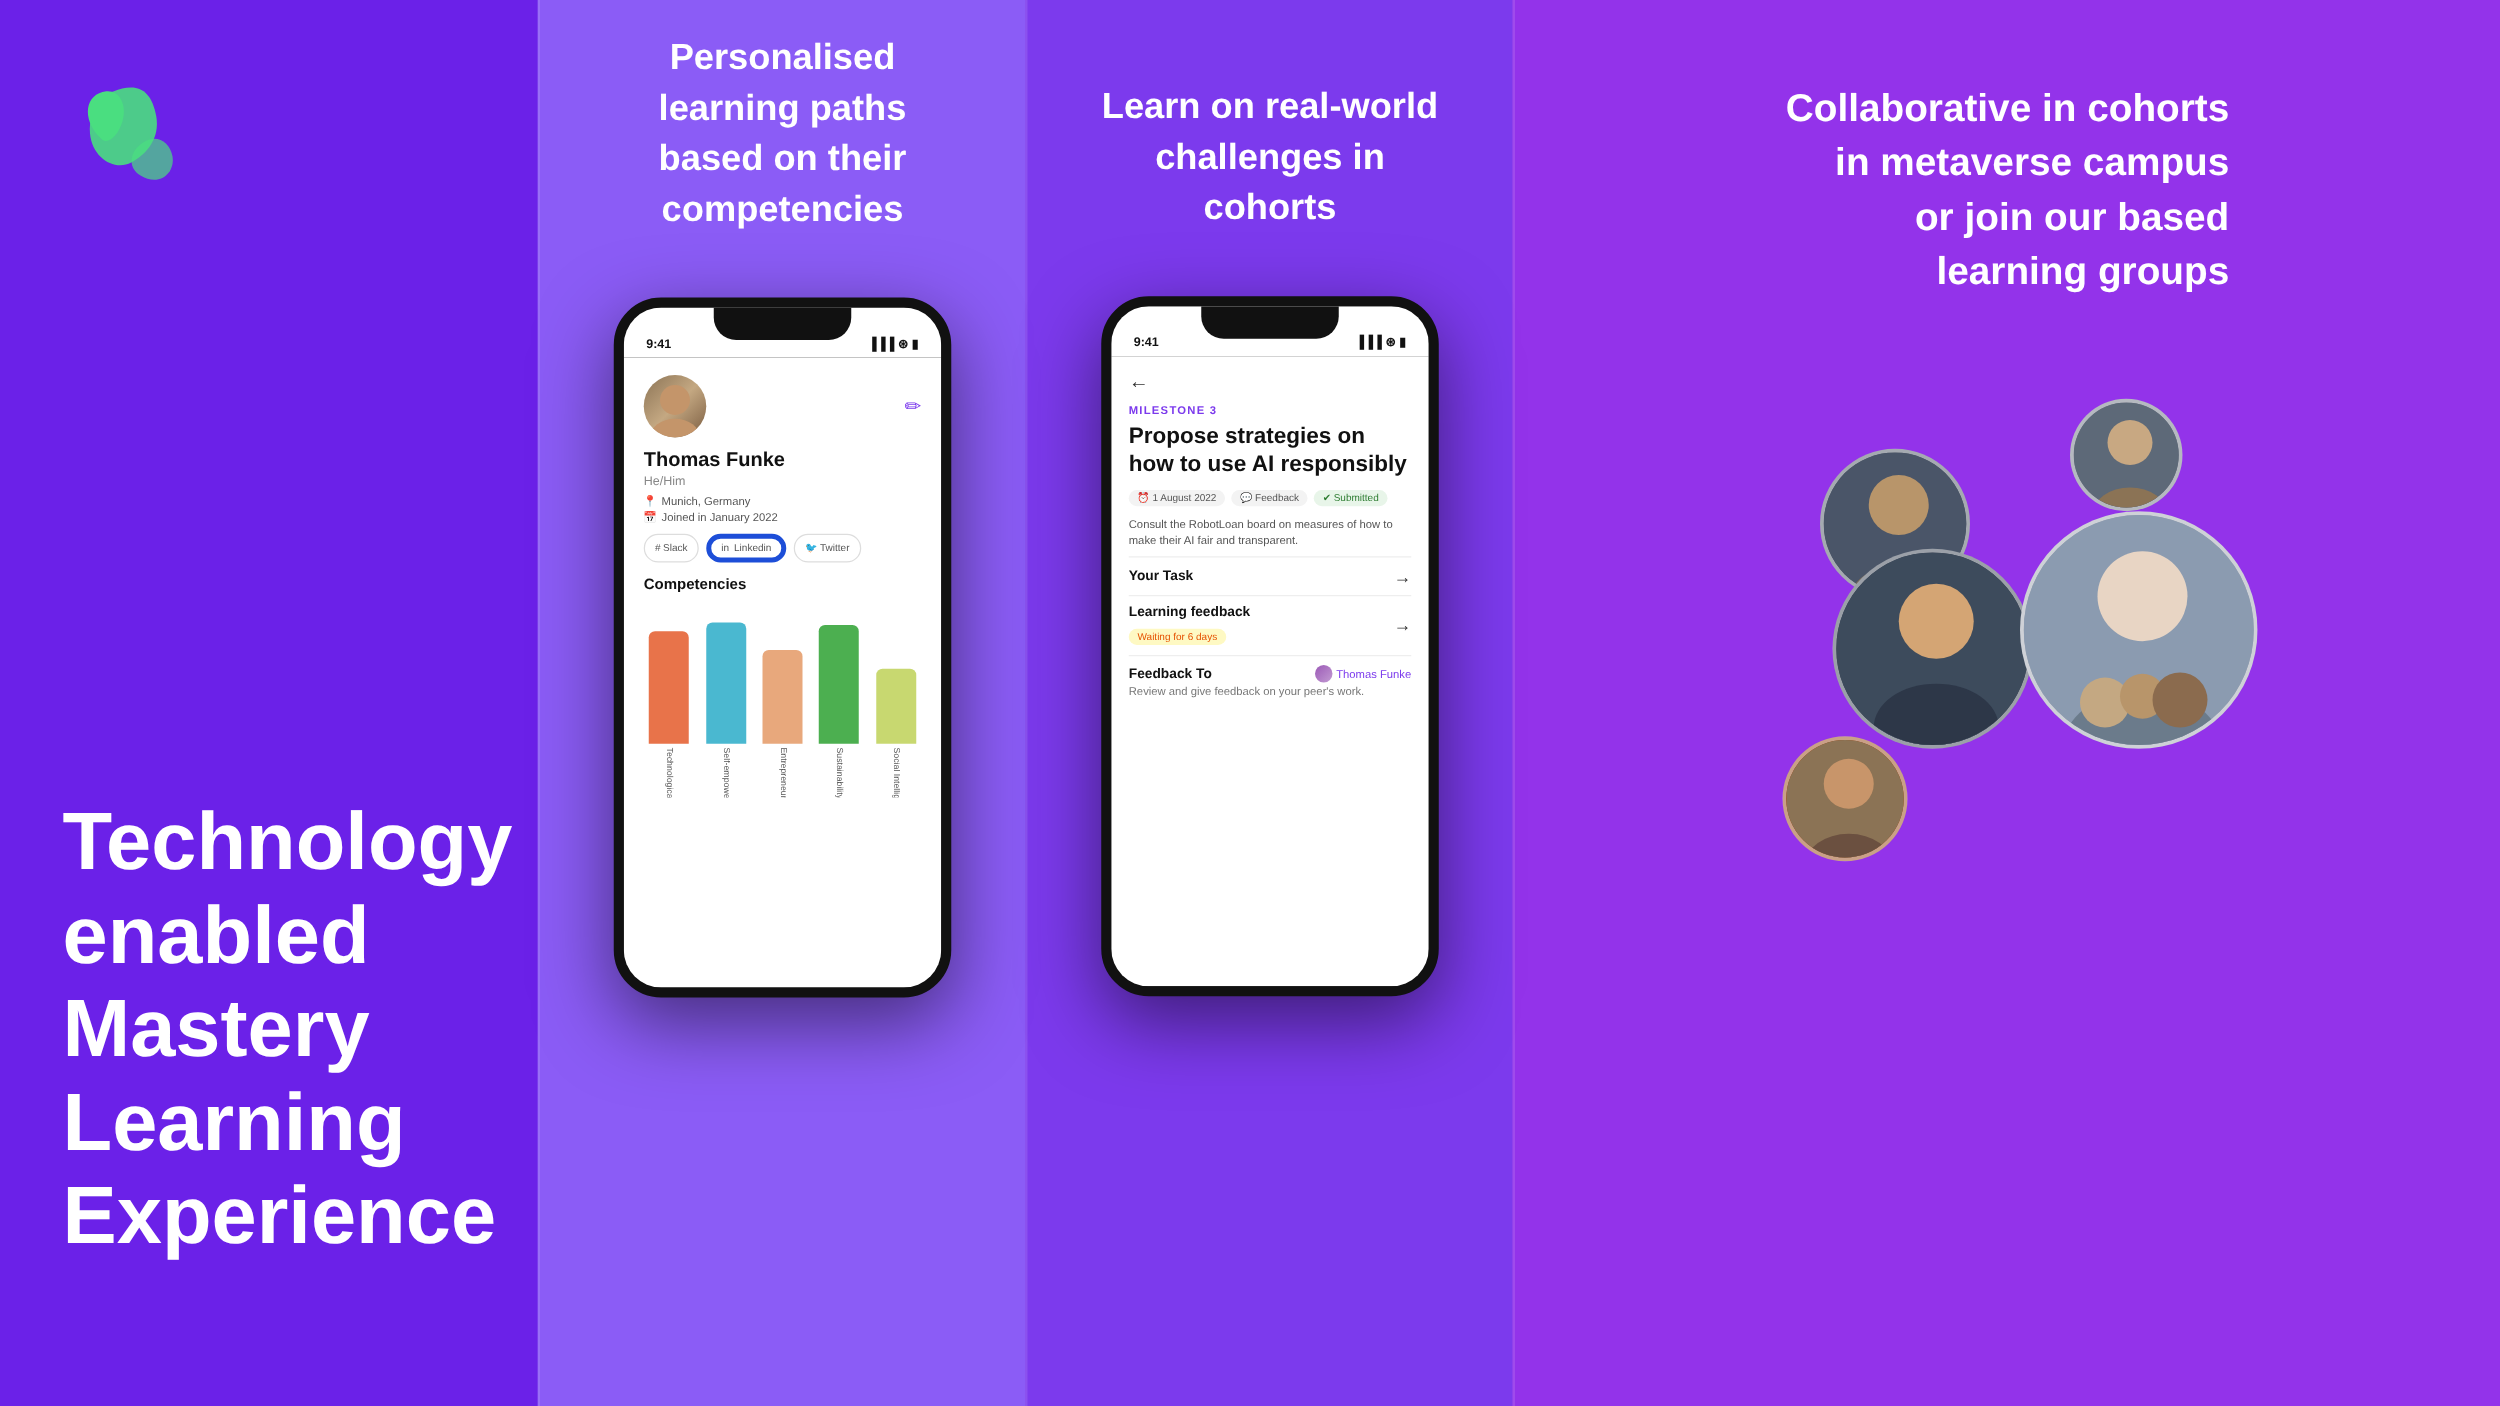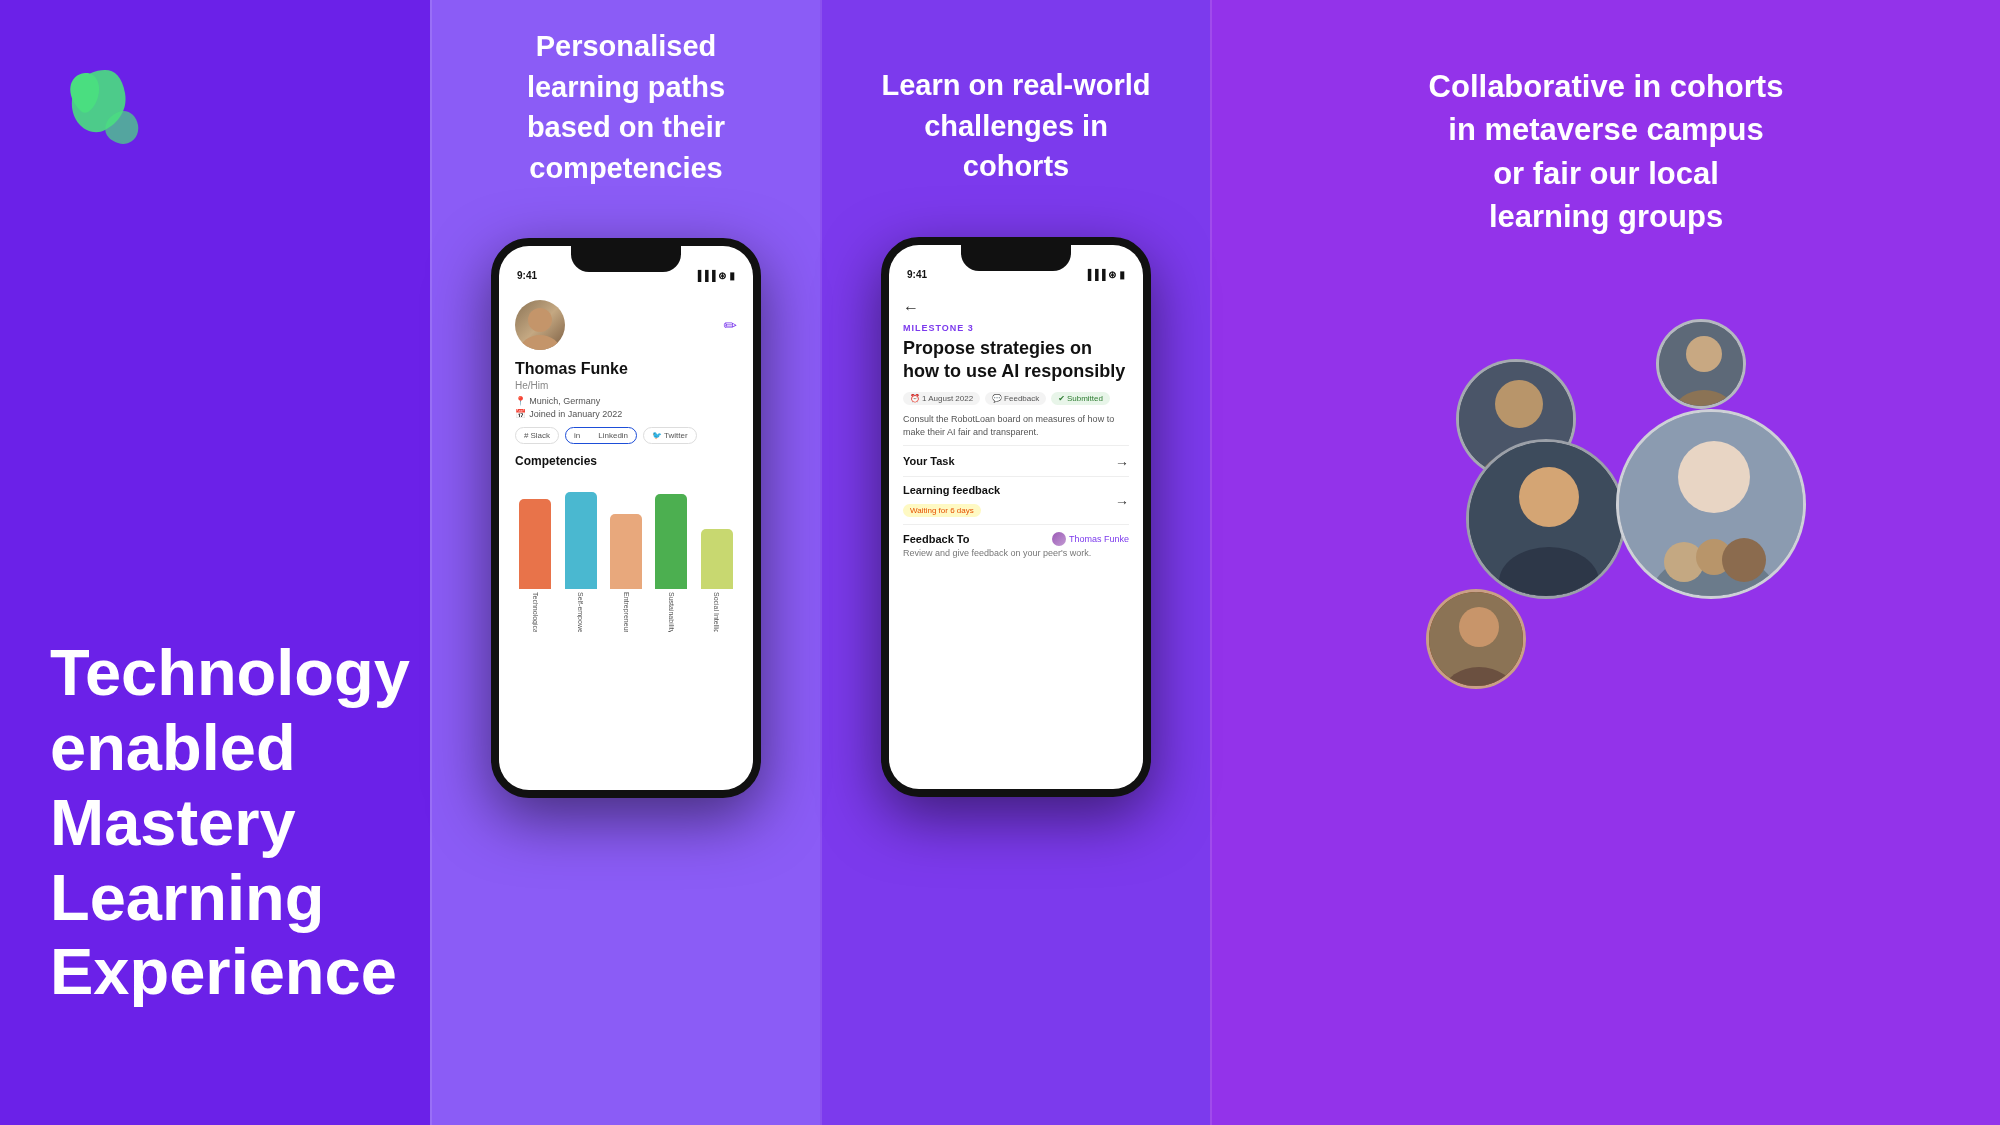--- a/index.html
+++ b/index.html
@@ -79,21 +79,21 @@
         <div style="display:flex; align-items:center; gap:3px; font-size:9px; color:#555; margin-bottom:8px;">
           <span style="font-size:9px;">📅</span>
           <span>Joined in January 2022</span>
         </div>
 
         <div style="display:flex; gap:6px; margin-bottom:10px;">
           <div style="border:1px solid #ddd; border-radius:20px; padding:3px 8px; font-size:8px; color:#555; display:flex; align-items:center; gap:2px;">
             <span style="font-size:8px;">#</span>
             <span>Slack</span>
           </div>
-          <div style="border:1px solid #1d4ed8; border-radius:20px; padding:3px 8px; font-size:8px; color:#555; display:flex; align-items:center; gap:18px;">
+          <div style="border:4px solid #1d4ed8; border-radius:20px; padding:3px 8px; font-size:8px; color:#555; display:flex; align-items:center; gap:4px;">
             <span style="font-size:8px;">in</span>
             <span>Linkedin</span>
           </div>
           <div style="border:1px solid #ddd; border-radius:20px; padding:3px 8px; font-size:8px; color:#555; display:flex; align-items:center; gap:2px;">
             <span style="font-size:8px;">🐦</span>
             <span>Twitter</span>
           </div>
         </div>
 
         <div>
@@ -181,24 +181,24 @@
               <span style="font-size:9px; color:#7C3AED;">Thomas Funke</span>
             </div>
           </div>
           <div style="font-size:9px; color:#777;">Review and give feedback on your peer's work.</div>
         </div>
       </div>
     </div>
   </div>
 
   <div style="flex:1; display:flex; flex-direction:column; align-items:center; padding-top:65px; background:#9333EA; border-left:2px solid rgba(255,255,255,0.12);">
-    <div style="color:white; font-size:31px; font-weight:700; text-align:center; line-height:1.4; padding:0 40px; margin-bottom:50px; max-width:480px;">
+    <div style="color:white; font-size:31px; font-weight:700; text-align:right; line-height:1.4; padding:0 40px; margin-bottom:50px; max-width:480px;">
       <span>Collaborative in cohorts</span><br>
       <span>in metaverse campus</span><br>
-      <span>or fair our local</span><br>
+      <span>or join our based</span><br>
       <span>learning groups</span>
     </div>
 
     <div style="position:relative; width:400px; height:400px; margin-top:20px;">
 
       <div style="position:absolute; top:10px; right:60px; width:90px; height:90px; border-radius:50%; overflow:hidden; border:3px solid rgba(255,255,255,0.5); background:#6B7280;">
         <svg width="90" height="90" viewBox="0 0 90 90">
           <rect width="90" height="90" fill="#5D6978"></rect>
           <circle cx="45" cy="32" r="18" fill="#C8A882"></circle>
           <ellipse cx="45" cy="90" rx="30" ry="22" fill="#8B7355"></ellipse>

